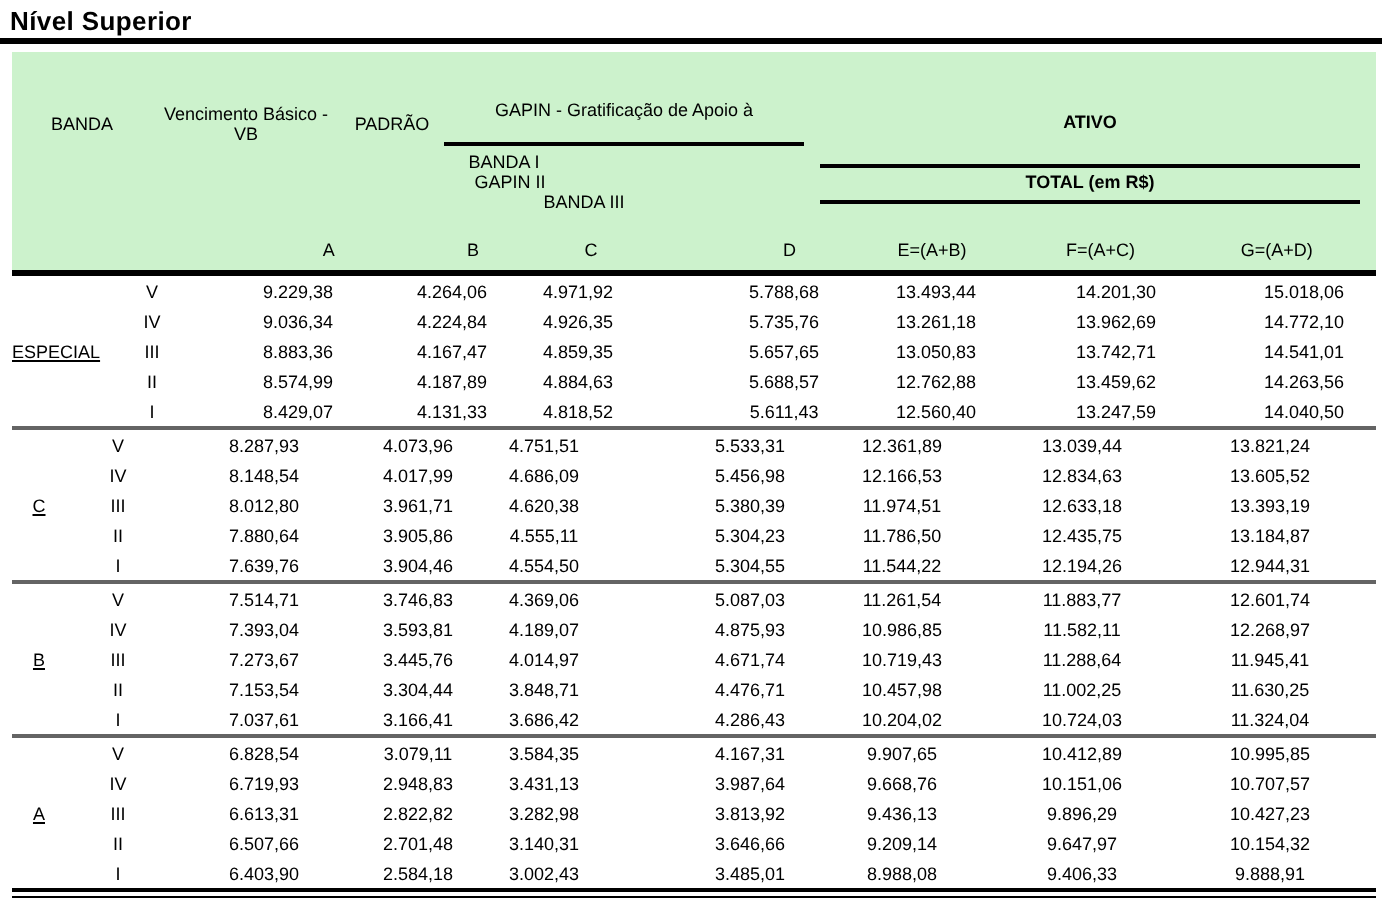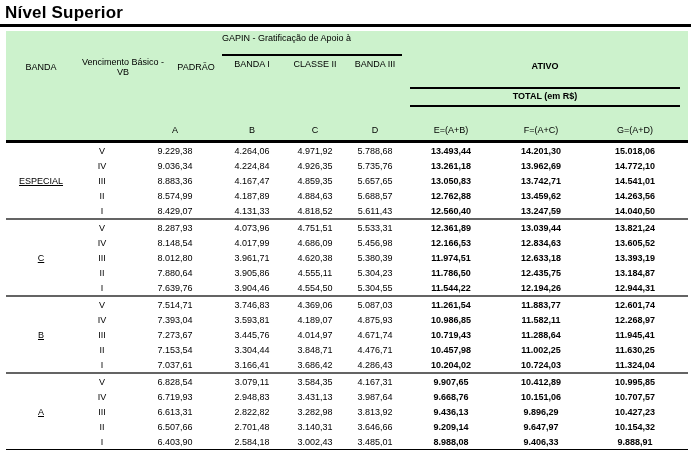--- a/index.html
+++ b/index.html
@@ -1,58 +1,58 @@
 <!DOCTYPE html>
 <html><head>
 <meta charset="utf-8">
 <style>
   html,body{margin:0;padding:0;background:#fff;}
   body{width:691px;height:450px;overflow:hidden;
        font-family:"Liberation Sans","DejaVu Sans",sans-serif;color:#000;}
   .page{position:relative;width:691px;height:450px;}
 
-  .doc-title{font-size:17px;font-weight:bold;padding:3px 0 1px 5px;letter-spacing:.2px;}
+  .doc-title{font-size:13px;font-weight:bold;padding:3px 0 1px 5px;letter-spacing:.2px;}
   .title-rule{height:3px;background:#000;width:691px;}
 
   .tablewrap{margin-left:6px;width:682px;}
 
   
   .thead{background:#ccf2cc;height:109px;margin-top:4px;
          display:flex;flex-direction:column;justify-content:space-between;
          border-bottom:3px solid #000;}
   .head-top{display:flex;font-size:9px;}
   .hcell{display:flex;align-items:center;justify-content:center;text-align:center;height:72px;}
   .col-classe{width:70px;} .col-padrao{width:52px;} .col-a{width:94px;}
-  .col-b{width:60px;} .col-c{width:66px;} .col-d{width:54px;}
+  .col-b{width:60px;} .col-c{width:66px;} .col-d{width:54px;margin-left:43px;}
   .col-e{width:98px;} .col-f{width:82px;} .col-g{width:106px;}
 
   .gapin-cell{width:180px;display:flex;flex-direction:column;}
-  .gapin-text{padding-top:2px;line-height:11px;}
+  .gapin-text{padding-top:24px;text-align:center;line-height:11px;}
   .gapin-rule{height:0;border-bottom:2px solid #000;margin-top:10px;}
-  .banda-row{display:flex;margin-top:3px;}
+  .banda-row{display:flex;margin-top:3px;flex-direction:column;}
   .banda{text-align:center;}
 
   .ativo-cell{width:286px;display:flex;flex-direction:column;}
   .ativo-text{padding-top:30px;text-align:center;font-weight:bold;line-height:11px;}
   .ativo-rule{height:0;border-bottom:2px solid #000;margin:15px 8px 0 8px;}
   .total-text{margin-top:2px;text-align:center;font-weight:bold;line-height:11px;}
   .total-rule{height:0;border-bottom:2px solid #000;margin:3px 8px 0 8px;}
 
   .letters-row{display:flex;font-size:9px;padding-bottom:5px;}
   .letters-row .lspacer{width:122px;}
   .letters-row .lcell{text-align:center;}
 
   
   .group{display:flex;}
   .group + .group{border-top:2px solid #646464;}
   .classe-cell{width:70px;display:flex;align-items:center;justify-content:center;font-size:9px;text-decoration:underline;}
   .group-rows{display:flex;flex-direction:column;flex:1;}
   .row{display:flex;height:15px;align-items:center;}
   .cell{font-size:9px;text-align:center;white-space:nowrap;}
-  .cell.bold{font-weight:bold;}
+  .cell.bold{font-weight:normal;}
 
   .bottom-rule-1{height:2px;background:#000;width:682px;margin-left:6px;}
   .bottom-rule-2{height:1px;background:#000;width:682px;margin-left:6px;margin-top:2px;}
 </style>
 </head>
 <body>
 
 <div class="page">
 
   <div class="doc-title">Nível Superior</div>
@@ -66,21 +66,21 @@
         <div class="hcell col-a">Vencimento Básico - VB</div>
         <div class="hcell col-padrao">PADRÃO</div>
 
         <div class="gapin-cell">
           <div class="gapin-text">
             <span>GAPIN - Gratificação de Apoio à</span><br>
           </div>
           <div class="gapin-rule"></div>
           <div class="banda-row">
             <div class="banda col-b">BANDA I</div>
-            <div class="banda col-c">CLASSE II</div>
+            <div class="banda col-c">GAPIN II</div>
             <div class="banda col-d">BANDA III</div>
           </div>
         </div>
 
         <div class="ativo-cell">
           <div class="ativo-text">ATIVO</div>
           <div class="ativo-rule"></div>
           <div class="total-text">TOTAL (em R$)</div>
           <div class="total-rule"></div>
         </div>

